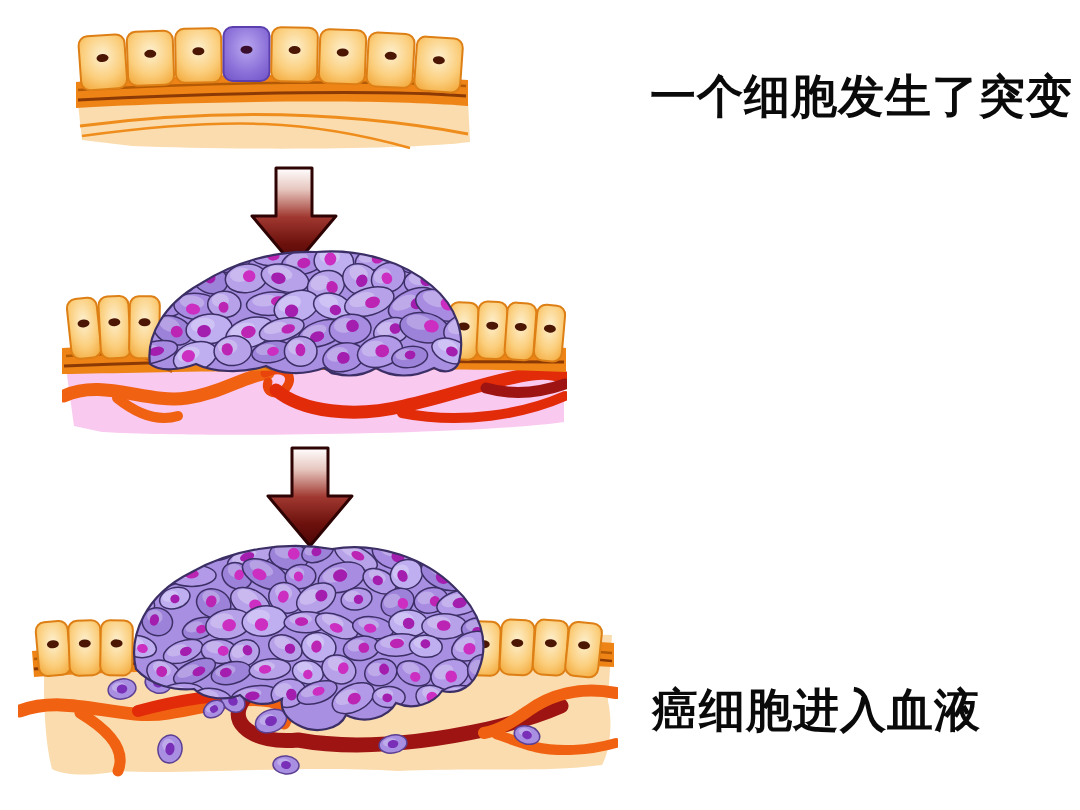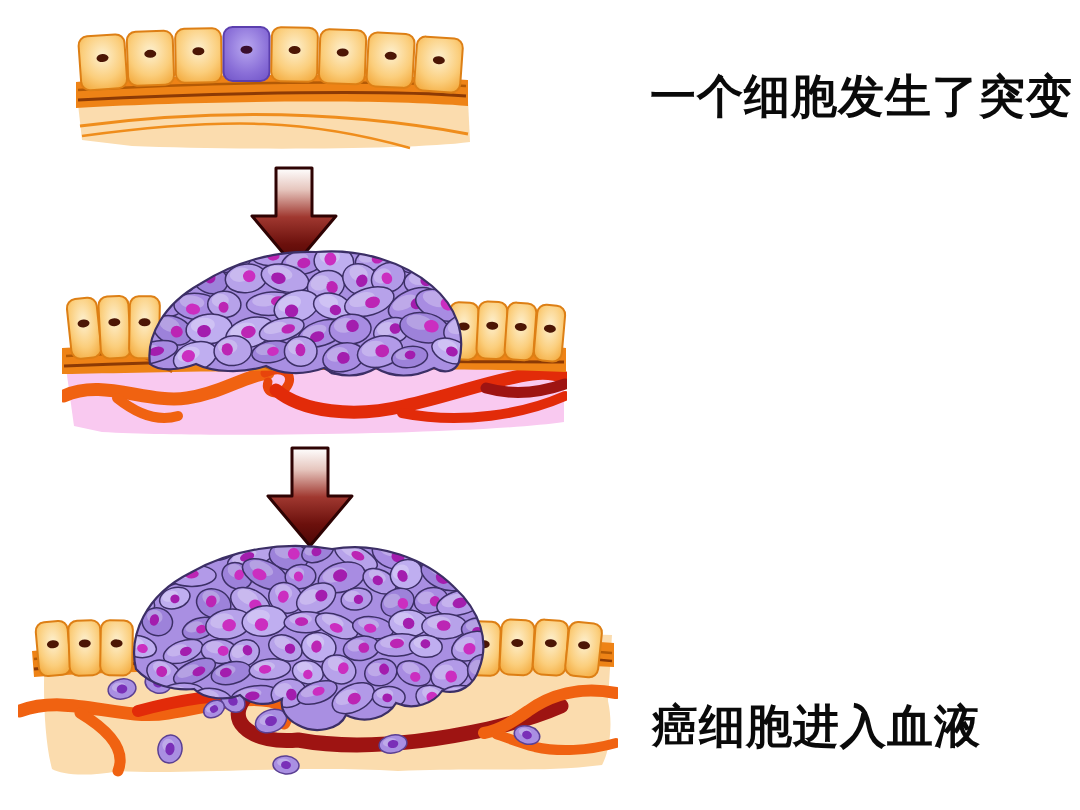--- a/index.html
+++ b/index.html
@@ -2,21 +2,21 @@
 <html style="--background: #ffffff; --text: #0a0a0a; --normal-cell-outline: #dd7f15; --cell-nucleus: #4c1605; --mutated-cell: #8a6fd8; --membrane: #ee8316; --membrane-streak: #b35a06; --tissue-peach: #fbdcae; --tissue-pink: #f9c9f0; --vessel-orange: #f06211; --vessel-red: #e22b09; --vessel-dark-red: #9e1412; --tumor-cell: #a98fe2; --tumor-outline: #3c2f66; --tumor-nucleus: #bc25b4; --arrow-dark: #5a0a08; --arrow-outline: #2e0303;"><head>
 <meta charset="utf-8">
 <style>
   html,body{margin:0;padding:0;background:#fff;}
   #canvas{position:relative;width:1080px;height:810px;background:var(--background,#fff);overflow:hidden;
           font-family:"Liberation Serif","DejaVu Serif",serif;}
   .stage-label{position:absolute;font-size:46px;font-weight:700;color:var(--text,#0a0a0a);
                white-space:nowrap;letter-spacing:1px;}
   #label1{left:602px;top:66px;margin-left:48px;}
   #label2{left:648px;top:340px;}
-  #label3{left:652px;top:696px;}
+  #label3{left:652px;top:680px;}
   .fig{position:absolute;}
   #fig1{left:70px;top:24px;width:404px;height:128px;}
   #arrow1{left:250px;top:166px;width:88px;height:102px;}
   #fig2{left:62px;top:246px;width:505px;height:198px;}
   #arrow2{left:266px;top:446px;width:88px;height:102px;}
   #fig3{left:18px;top:543px;width:600px;height:255px;}
   svg{display:block;}
 </style>
 </head>
 <body>

